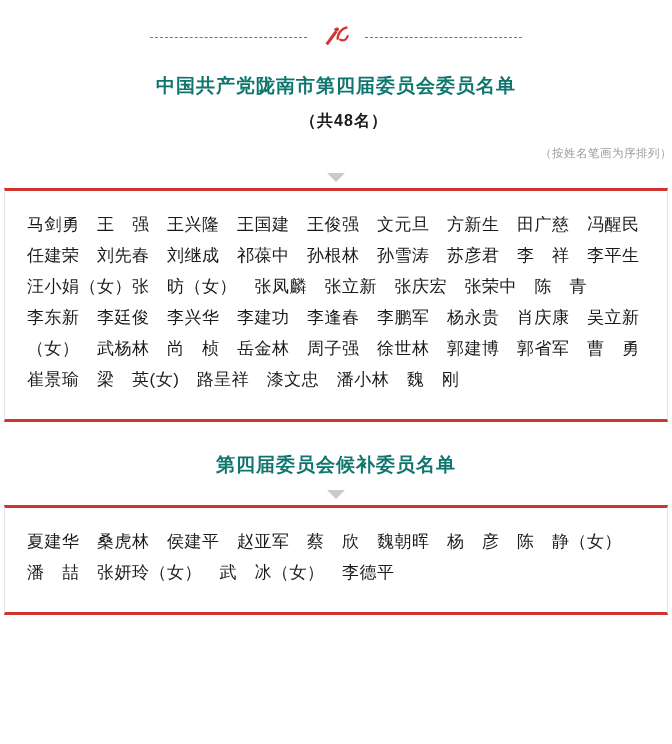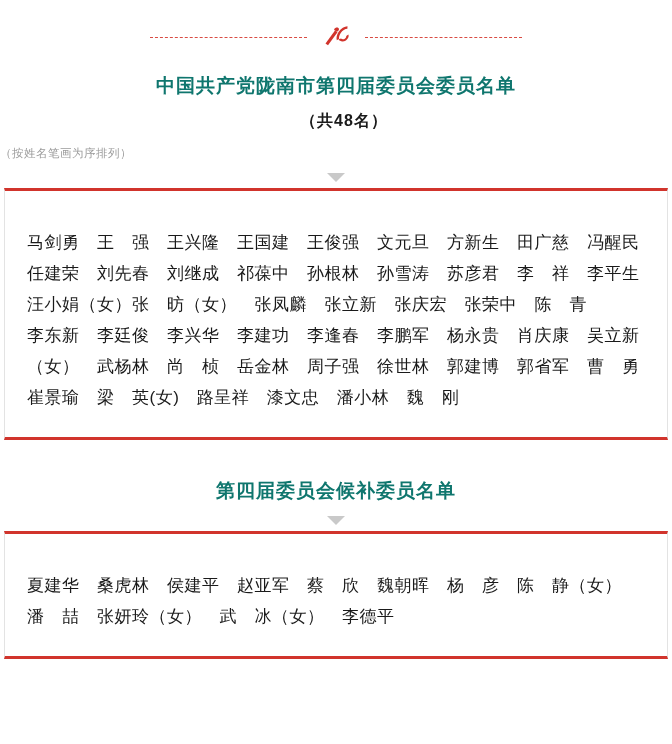--- a/index.html
+++ b/index.html
@@ -54,21 +54,21 @@
   .subtitle {
     text-align: center;
     font-size: 16px;
     font-weight: bold;
     color: #1a1a1a;
     margin-top: 12px;
     letter-spacing: 1px;
     margin-left: 16px;
   }
   .note {
-    text-align: left;
+    text-align: right;
     font-size: 11.5px;
     color: #9a9a9a;
     margin-top: 14px;
     letter-spacing: 0.5px;
   }
 
   
   .arrow-wrap {
     display: flex;
     justify-content: center;
@@ -83,21 +83,21 @@
     border-top: 9px solid #c9c9c9;
   }
 
   
   .name-box {
     border-top: 3px solid #d1342c;
     border-bottom: 3px solid #d1342c;
     border-left: 1px solid #e3e3e3;
     border-right: 1px solid #e3e3e3;
     margin: 4px 4px 0 4px;
-    padding: 36px 22px 24px 22px;
+    padding: 18px 22px 24px 22px;
     box-sizing: border-box;
     background: #fff;
   }
   .name-line {
     font-size: 17px;
     color: #1a1a1a;
     line-height: 31px;
     letter-spacing: 0.5px;
     white-space: nowrap;
   }
@@ -137,21 +137,21 @@
     <div class="name-line">马剑勇　王　强　王兴隆　王国建　王俊强　文元旦　方新生　田广慈　冯醒民</div>
     <div class="name-line">任建荣　刘先春　刘继成　祁葆中　孙根林　孙雪涛　苏彦君　李　祥　李平生</div>
     <div class="name-line">汪小娟（女）张　昉（女）　张凤麟　张立新　张庆宏　张荣中　陈　青</div>
     <div class="name-line">李东新　李廷俊　李兴华　李建功　李逢春　李鹏军　杨永贵　肖庆康　吴立新</div>
     <div class="name-line">（女）　武杨林　尚　桢　岳金林　周子强　徐世林　郭建博　郭省军　曹　勇</div>
     <div class="name-line">崔景瑜　梁　英(女)　路呈祥　漆文忠　潘小林　魏　刚</div>
   </div>
 
   <div class="spacer-block"></div>
 
-  <div class="title" style="margin-top:14px">第四届委员会候补委员名单</div>
+  <div class="title" style="margin-top:6px">第四届委员会候补委员名单</div>
 
   <div class="arrow-wrap">
     <div class="arrow"></div>
   </div>
 
   <div class="name-box">
     <div class="name-line">夏建华　桑虎林　侯建平　赵亚军　蔡　欣　魏朝晖　杨　彦　陈　静（女）</div>
     <div class="name-line">潘　喆　张妍玲（女）　武　冰（女）　李德平</div>
   </div>
 

